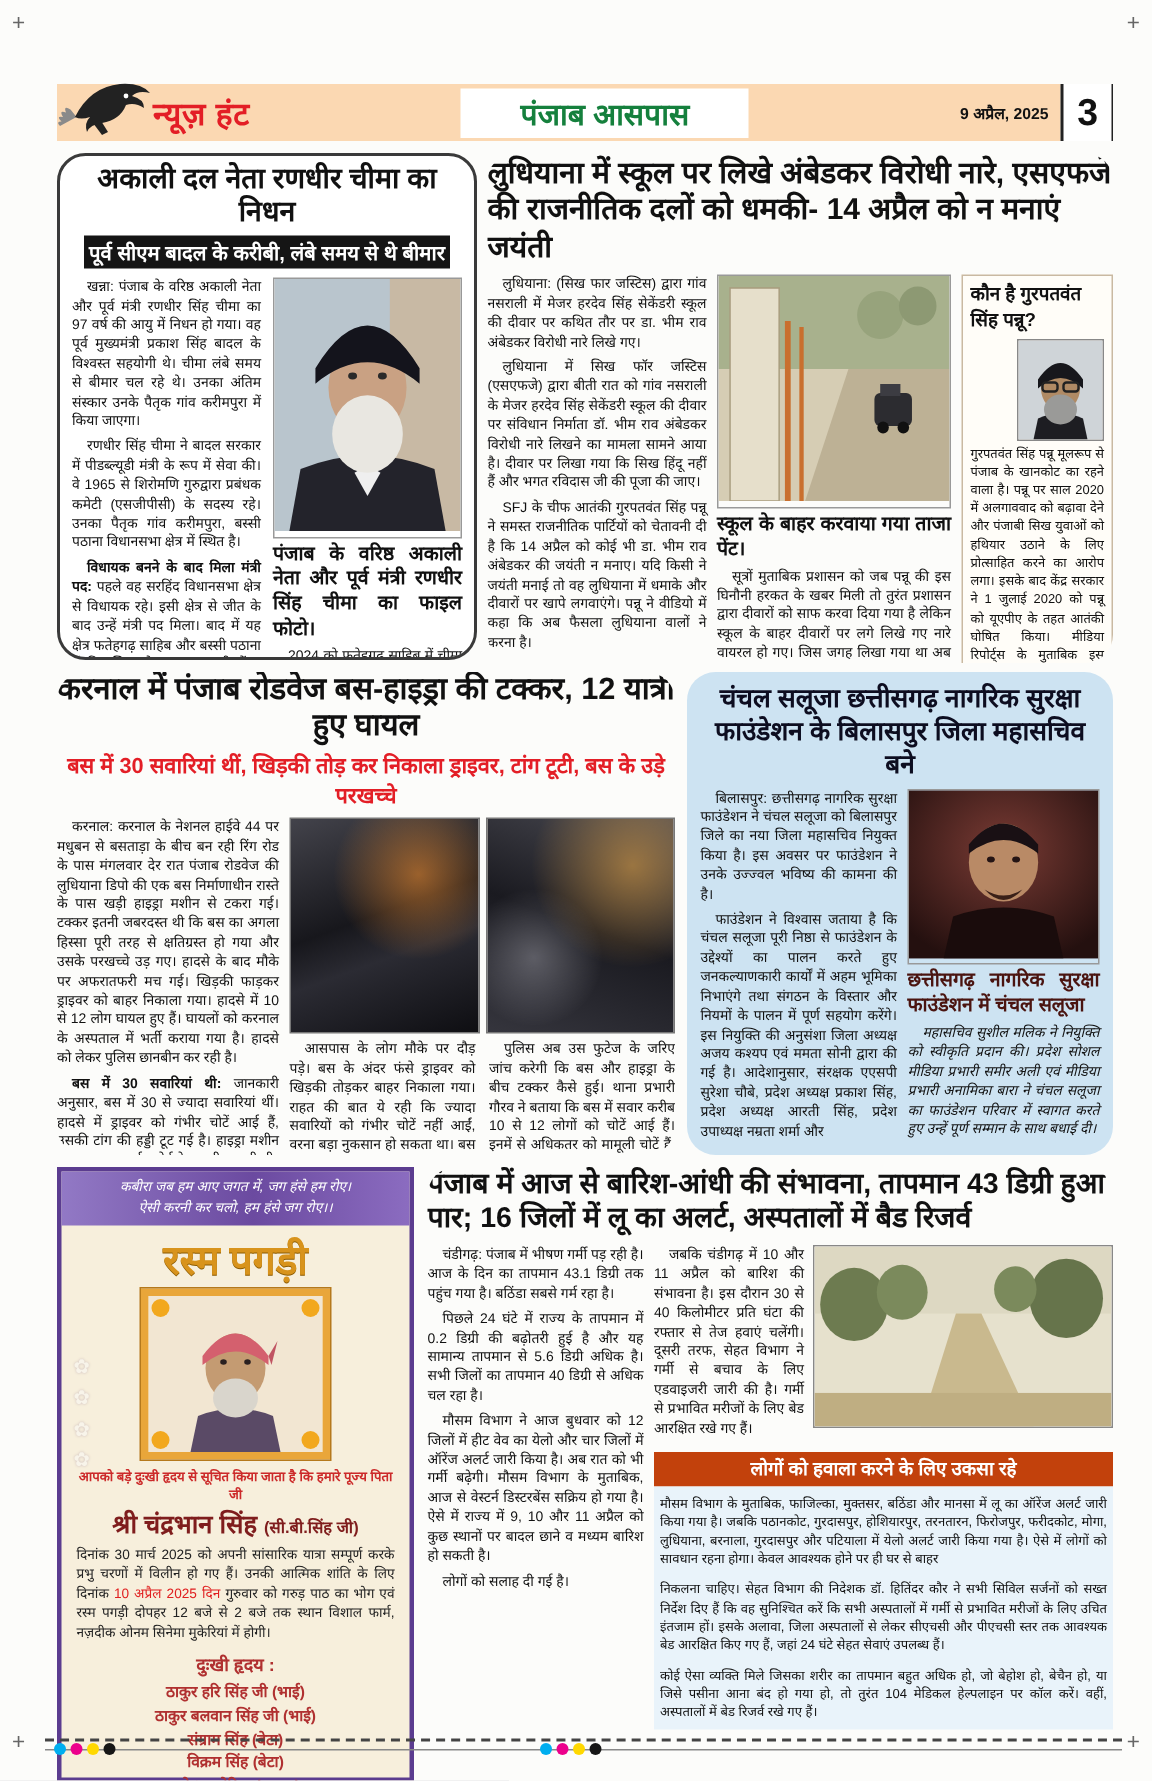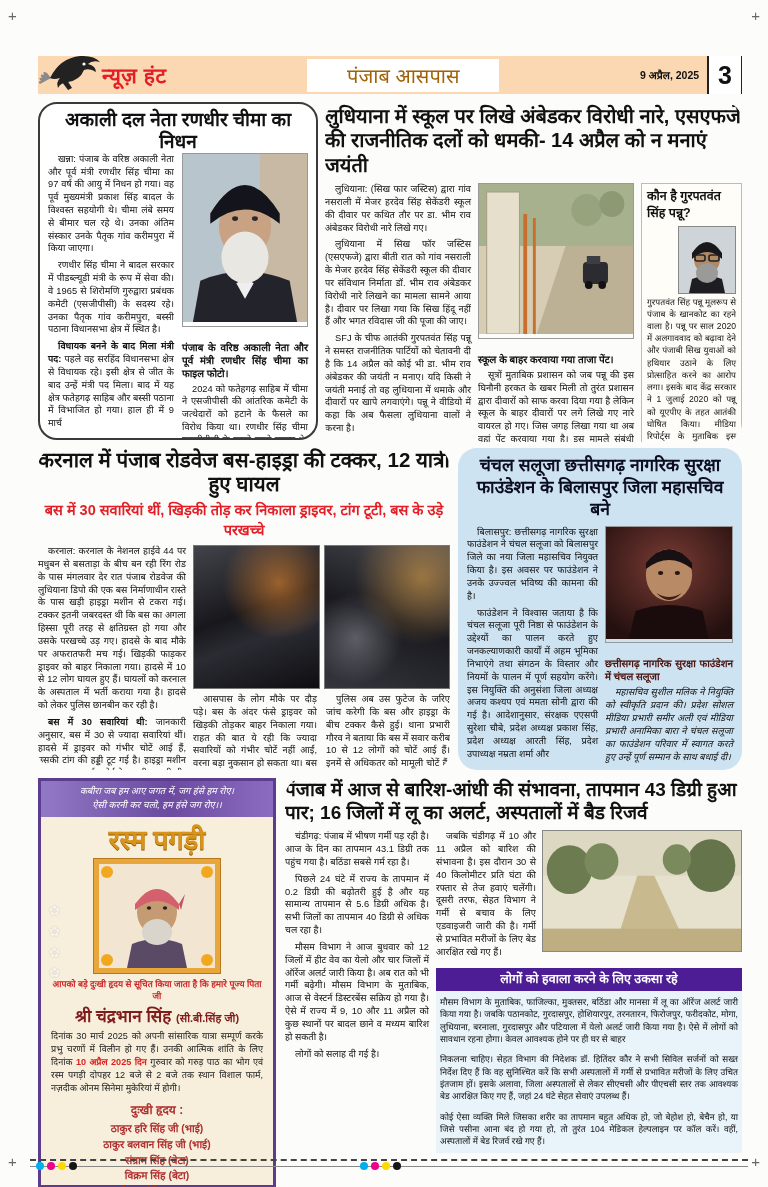--- a/index.html
+++ b/index.html
@@ -10,32 +10,32 @@
 
   .content{position:absolute;left:38px;right:26px;top:56px;}
 
   
   .masthead{display:flex;align-items:stretch;height:38px;background:#fbd8b2;position:relative;}
   .logo{width:64px;position:relative;}
   .logo svg{position:absolute;left:-6px;top:-6px;}
   .brand{align-self:center;font-size:21px;font-weight:bold;color:#e31e26;letter-spacing:.5px;}
   .section-wrap{flex:1;display:flex;justify-content:center;align-items:center;}
   .section-panel{background:#fff;padding:3px 40px;}
-  .section-title{font-size:20px;font-weight:normal;color:#a16207;}
+  .section-title{font-size:20px;font-weight:bold;color:#15803d;}
   .date{align-self:center;font-size:10.5px;font-weight:bold;margin-right:8px;white-space:nowrap;}
   .pageno{background:#fff;border-left:2px solid #222;border-right:1px solid #222;
           display:flex;align-items:center;padding:0 9px;font-size:25px;font-weight:bold;}
 
   
   .row{display:flex;}
   article{overflow:hidden;border-radius:19px;}
   .bodytxt{font-size:9.3px;line-height:1.38;text-align:justify;}
   .bodytxt p{margin:0 0 4px 0;text-indent:10px;}
   .lead{font-weight:bold;}
-  .caption{font-size:10px;font-weight:bold;line-height:1.3;margin-top:14px;}
+  .caption{font-size:13px;font-weight:bold;line-height:1.3;margin-top:2px;}
 
   
   .row1{margin-top:8px;gap:7px;}
   .art-cheema{width:280px;flex:none;height:338px;border:2px solid #3a3a3a;padding:5px 8px;box-sizing:border-box;background:#fff;}
   .art-cheema h1{margin:0;font-size:19px;text-align:center;line-height:1.15;}
   .kicker-dark{background:#151515;color:#fff;font-weight:bold;text-align:center;
                font-size:13.5px;margin:4px 8px 6px 8px;padding:2px 0;}
   .cheema-cols{display:flex;gap:8px;}
   .cheema-cols .c{flex:1;}
   .photo-frame{width:100%;border:1px solid #999;box-sizing:border-box;}
@@ -82,34 +82,34 @@
   .obit-band{background:linear-gradient(90deg,#9279c5,#6b4aa0 55%,#8b6cc0);color:#fff;
         font-style:italic;font-size:9.2px;line-height:1.5;padding:4px 2px;}
   .obit-title{font-family:"Liberation Serif",serif;font-size:27px;font-weight:bold;color:#d8931c;
         margin:3px 0 2px 0;text-shadow:0 1px 0 #8a5a00;}
   .obit-photo{display:inline-block;width:116px;height:104px;border:5px solid #e9a63a;outline:1px solid #b5791c;}
   .obit-flowers{position:absolute;left:8px;top:120px;font-size:13px;color:#f8f4ea;text-shadow:0 0 2px #cbb;line-height:1.6;}
   .obit-intro{color:#cc2a2a;font-size:8.8px;font-weight:bold;margin:5px 6px 2px 6px;}
   .obit-name{color:#7f1d1d;font-size:17px;font-weight:bold;margin:1px 0 3px 0;}
   .obit-name small{font-size:11px;font-weight:bold;}
   .obit-body{font-size:9.1px;line-height:1.45;text-align:justify;padding:0 10px;color:#222;}
-  .obit-date{color:#e02020;font-weight:bold;}
+  .obit-date{color:#e02020;font-weight:normal;}
   .obit-grief{color:#b03030;font-weight:bold;font-size:12px;margin:6px 0 3px 0;}
   .mourners{color:#b03030;font-weight:600;font-size:10.4px;line-height:1.5;}
   .mourners div{margin:0;}
 
   .art-weather{flex:1;height:408px;}
   .art-weather h1{margin:0 0 6px 0;font-size:19px;line-height:1.22;}
   .weather-body{display:flex;gap:7px;}
   .weather-c1{width:144px;flex:none;}
   .weather-right{flex:1;display:flex;flex-direction:column;}
   .weather-toprow{display:flex;gap:6px;}
   .weather-c2{width:100px;flex:none;}
   .photo-road{flex:1;height:120px;border:1px solid #888;}
-  .blue-band{margin-top:5px;background:#4c1d95;color:#fff;font-weight:bold;text-align:center;
+  .blue-band{margin-top:5px;background:#c2410c;color:#fff;font-weight:bold;text-align:center;
        font-size:12.5px;padding:3px 0;}
   .box-cols{display:flex;gap:8px;background:#e9f3fa;padding:5px 4px;flex-direction:column;}
   .box-cols .c{flex:1;font-size:8.7px;line-height:1.42;text-align:justify;}
 
   
   .pressline{position:absolute;left:30px;right:20px;bottom:26px;border-top:2px dashed #444;}
   .regrow{position:absolute;left:30px;right:20px;bottom:10px;height:10px;border-top:1px solid #888;}
   .dots{position:absolute;top:-5px;display:flex;gap:3px;}
   .dots span{width:8px;height:8px;border-radius:50%;display:block;}
   .d1{background:#00aeef}.d2{background:#ec008c}.d3{background:#ffd800}.d4{background:#161616}
@@ -143,20 +143,21 @@
           <span class="section-title">पंजाब आसपास</span>
         </div>
       </div>
       <div class="date">9 अप्रैल, 2025</div>
       <div class="pageno">3</div>
     </header>
 
     <div class="row row1">
       <article class="art-cheema">
         <h1>अकाली दल नेता रणधीर चीमा का निधन</h1>
+        <div class="kicker-dark">पूर्व सीएम बादल के करीबी, लंबे समय से थे बीमार</div>
         <div class="cheema-cols bodytxt">
           <div class="c">
             <p>खन्ना: पंजाब के वरिष्ठ अकाली नेता और पूर्व मंत्री रणधीर सिंह चीमा का 97 वर्ष की आयु में निधन हो गया। वह पूर्व मुख्यमंत्री प्रकाश सिंह बादल के विश्वस्त सहयोगी थे। चीमा लंबे समय से बीमार चल रहे थे। उनका अंतिम संस्कार उनके पैतृक गांव करीमपुरा में किया जाएगा।</p>
             <p>रणधीर सिंह चीमा ने बादल सरकार में पीडब्ल्यूडी मंत्री के रूप में सेवा की। वे 1965 से शिरोमणि गुरुद्वारा प्रबंधक कमेटी (एसजीपीसी) के सदस्य रहे। उनका पैतृक गांव करीमपुरा, बस्सी पठाना विधानसभा क्षेत्र में स्थित है।</p>
             <p><span class="lead">विधायक बनने के बाद मिला मंत्री पद:</span> <span>पहले वह सरहिंद विधानसभा क्षेत्र से विधायक रहे। इसी क्षेत्र से जीत के बाद उन्हें मंत्री पद मिला। बाद में यह क्षेत्र फतेहगढ़ साहिब और बस्सी पठाना में विभाजित हो गया। हाल ही में 9 मार्च</span></p>
           </div>
           <div class="c">
             <div class="photo-frame">
               <svg width="100%" height="168" viewBox="0 0 100 130" preserveAspectRatio="none">
                 <rect width="100" height="130" fill="#b9c5cd"></rect>

